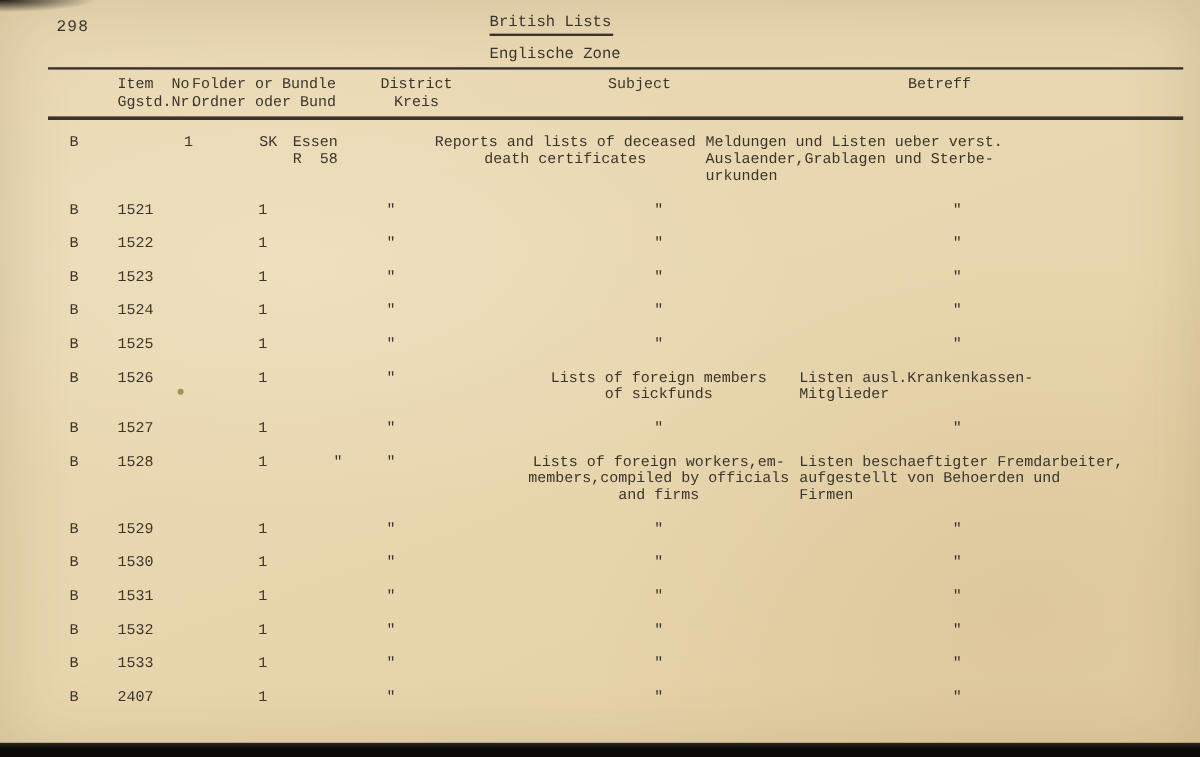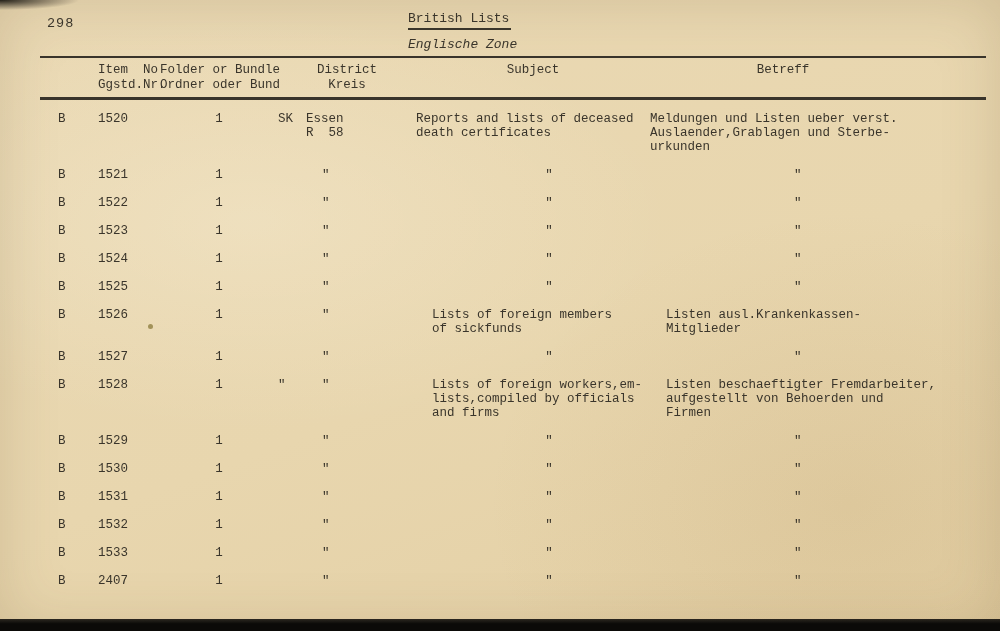--- a/index.html
+++ b/index.html
@@ -33,42 +33,42 @@
     position: absolute; top: 16px; left: 47px;
     font-size: 13.5px; letter-spacing: 1px;
   }
 
   .heading { position: absolute; top: 11px; left: 408px; font-size: 13px; }
   .heading .title {
     display: inline-block;
     border-bottom: 2px solid #3a352b;
     padding: 0 2px 2px 0;
   }
-  .heading .subtitle { margin-top: 7px; font-style: italic; }
+  .heading .subtitle { margin-top: 7px; }
 
   .rule { position: absolute; left: 40px; right: 14px; background: #39342b; }
   .rule-thin  { top: 56px; height: 2px; }
   .rule-thick { top: 97px; height: 3px; }
 
   .thead {
     position: absolute; top: 63px; left: 55px; right: 14px;
     display: flex; font-size: 12.5px; line-height: 15px;
   }
   .tbody { position: absolute; top: 112px; left: 55px; right: 14px; font-size: 12.5px; }
 
   .trow { display: flex; line-height: 14px; padding-bottom: 14px; }
 
   .c { flex: 0 0 auto; }
   .c div { white-space: pre; }
   .c-letter   { width: 40px;  padding-left: 3px; }
   .c-item     { width: 62px; }
   .c-folder   { width: 118px; text-align: center; }
   .c-sk       { width: 28px; }
   .c-district { width: 110px; }
-  .c-subject  { width: 234px; }
+  .c-subject  { width: 234px; text-align: center; }
   .c-betreff  { flex: 1 1 auto; }
   .c-districthead { width: 138px; text-align: center; }
   .hc { text-align: center; }
   .h-betreff { text-align: center; padding-right: 70px; }
 
   .c-district.ditto { padding-left: 16px; }
   .c-subject.ditto  { text-align: center; padding-right: 40px; }
   .c-betreff.ditto  { padding-left: 88px; }
 
   .speck {
@@ -113,21 +113,20 @@
     <div class="c c-betreff h-betreff">
       <div>Betreff</div>
     </div>
   </div>
 
   <div class="rule rule-thick"></div>
 
   <div class="tbody">
       <div class="trow">
     <div class="c c-letter">B</div>
-    <div class="c c-item">1520</div>
     <div class="c c-folder">1</div>
     <div class="c c-sk">SK</div>
     <div class="c c-district">
           <div>Essen</div>
           <div>R  58</div>
         </div>
     <div class="c c-subject">
           <div>Reports and lists of deceased</div>
           <div>death certificates</div>
         </div>
@@ -247,21 +246,21 @@
       <div class="trow">
     <div class="c c-letter">B</div>
     <div class="c c-item">1528</div>
     <div class="c c-folder">1</div>
     <div class="c c-sk">"</div>
     <div class="c c-district ditto">
           <div>"</div>
         </div>
     <div class="c c-subject">
           <div>Lists of foreign workers,em-</div>
-          <div>lists,compiled by officials</div>
+          <div>members,compiled by officials</div>
           <div>and firms</div>
         </div>
     <div class="c c-betreff">
           <div>Listen beschaeftigter Fremdarbeiter,</div>
           <div>aufgestellt von Behoerden und</div>
           <div>Firmen</div>
         </div>
   </div>
       <div class="trow">
     <div class="c c-letter">B</div>

